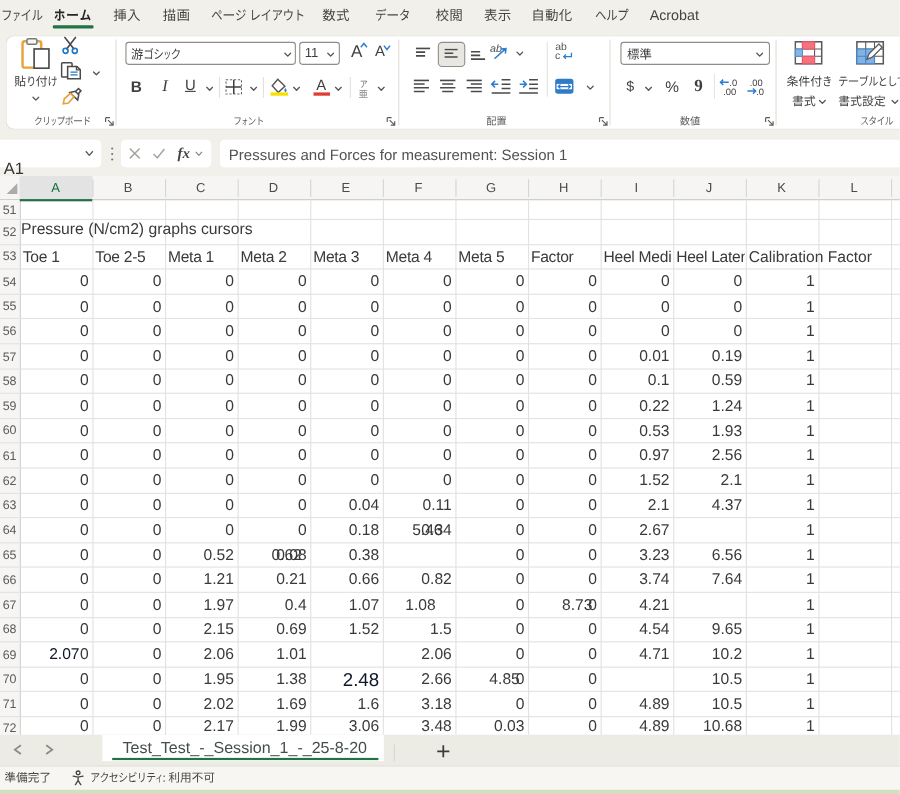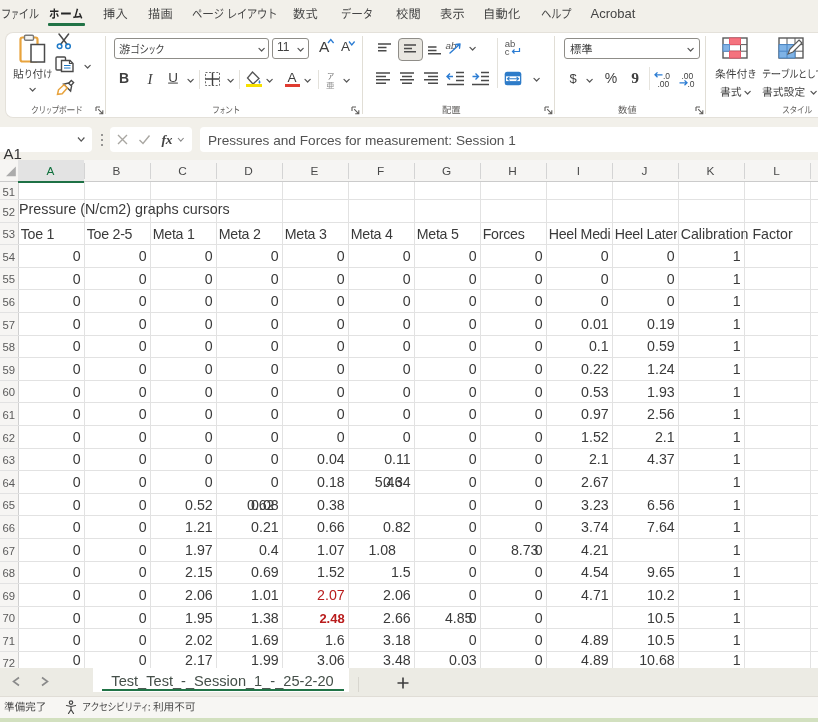--- a/index.html
+++ b/index.html
@@ -427,21 +427,21 @@
 <div style="position:absolute;left:-285.0px;width:300px;top:641.0px;transform:translateY(-50%);font-size:11.3px;color:#5a5a5a;text-align:right;font-weight:400;white-space:nowrap;line-height:1.1;">71</div>
 <div style="position:absolute;left:-285.0px;width:300px;top:663.3px;transform:translateY(-50%);font-size:11.3px;color:#5a5a5a;text-align:right;font-weight:400;white-space:nowrap;line-height:1.1;">72</div>
 <div style="position:absolute;left:19.0px;top:210.0px;transform:translateY(-50%);font-size:14.3px;color:#3a3a3a;text-align:left;font-weight:400;white-space:nowrap;line-height:1.1;">Pressure (N/cm2) graphs cursors</div>
 <div style="position:absolute;left:20.7px;top:233.9px;transform:translateY(-50%);font-size:14.2px;color:#3a3a3a;white-space:nowrap;letter-spacing:-0.25px;">Toe 1</div>
 <div style="position:absolute;left:86.7px;top:233.9px;transform:translateY(-50%);font-size:14.2px;color:#3a3a3a;white-space:nowrap;letter-spacing:-0.25px;">Toe 2-5</div>
 <div style="position:absolute;left:152.7px;top:233.9px;transform:translateY(-50%);font-size:14.2px;color:#3a3a3a;white-space:nowrap;letter-spacing:-0.25px;">Meta 1</div>
 <div style="position:absolute;left:218.7px;top:233.9px;transform:translateY(-50%);font-size:14.2px;color:#3a3a3a;white-space:nowrap;letter-spacing:-0.25px;">Meta 2</div>
 <div style="position:absolute;left:284.7px;top:233.9px;transform:translateY(-50%);font-size:14.2px;color:#3a3a3a;white-space:nowrap;letter-spacing:-0.25px;">Meta 3</div>
 <div style="position:absolute;left:350.7px;top:233.9px;transform:translateY(-50%);font-size:14.2px;color:#3a3a3a;white-space:nowrap;letter-spacing:-0.25px;">Meta 4</div>
 <div style="position:absolute;left:416.7px;top:233.9px;transform:translateY(-50%);font-size:14.2px;color:#3a3a3a;white-space:nowrap;letter-spacing:-0.25px;">Meta 5</div>
-<div style="position:absolute;left:482.7px;top:233.9px;transform:translateY(-50%);font-size:14.2px;color:#3a3a3a;white-space:nowrap;letter-spacing:-0.25px;">Forces</div>
+<div style="position:absolute;left:482.7px;top:233.9px;transform:translateY(-50%);font-size:14.2px;color:#3a3a3a;white-space:nowrap;letter-spacing:-0.25px;">Factor</div>
 <div style="position:absolute;left:548.7px;top:233.9px;transform:translateY(-50%);font-size:14.2px;color:#3a3a3a;white-space:nowrap;letter-spacing:-0.25px;max-width:62.6px;overflow:hidden">Heel Medi</div>
 <div style="position:absolute;left:614.7px;top:233.9px;transform:translateY(-50%);font-size:14.2px;color:#3a3a3a;white-space:nowrap;letter-spacing:-0.25px;max-width:62.6px;overflow:hidden">Heel Later</div>
 <div style="position:absolute;left:680.7px;top:233.9px;transform:translateY(-50%);font-size:14.2px;color:#3a3a3a;white-space:nowrap;letter-spacing:0px;">Calibration Factor</div>
 <div style="position:absolute;left:-219.3px;width:300px;top:256.9px;transform:translateY(-50%);font-size:14.2px;color:#3a3a3a;text-align:right;font-weight:400;white-space:nowrap;line-height:1.1;">0</div>
 <div style="position:absolute;left:-153.3px;width:300px;top:256.9px;transform:translateY(-50%);font-size:14.2px;color:#3a3a3a;text-align:right;font-weight:400;white-space:nowrap;line-height:1.1;">0</div>
 <div style="position:absolute;left:-87.3px;width:300px;top:256.9px;transform:translateY(-50%);font-size:14.2px;color:#3a3a3a;text-align:right;font-weight:400;white-space:nowrap;line-height:1.1;">0</div>
 <div style="position:absolute;left:-21.3px;width:300px;top:256.9px;transform:translateY(-50%);font-size:14.2px;color:#3a3a3a;text-align:right;font-weight:400;white-space:nowrap;line-height:1.1;">0</div>
 <div style="position:absolute;left:44.7px;width:300px;top:256.9px;transform:translateY(-50%);font-size:14.2px;color:#3a3a3a;text-align:right;font-weight:400;white-space:nowrap;line-height:1.1;">0</div>
 <div style="position:absolute;left:110.7px;width:300px;top:256.9px;transform:translateY(-50%);font-size:14.2px;color:#3a3a3a;text-align:right;font-weight:400;white-space:nowrap;line-height:1.1;">0</div>
 <div style="position:absolute;left:176.7px;width:300px;top:256.9px;transform:translateY(-50%);font-size:14.2px;color:#3a3a3a;text-align:right;font-weight:400;white-space:nowrap;line-height:1.1;">0</div>
@@ -600,32 +600,32 @@
 <div style="position:absolute;left:110.7px;width:300px;top:573.3px;transform:translateY(-50%);font-size:14.2px;color:#3a3a3a;text-align:right;font-weight:400;white-space:nowrap;line-height:1.1;">1.5</div>
 <div style="position:absolute;left:176.7px;width:300px;top:573.3px;transform:translateY(-50%);font-size:14.2px;color:#3a3a3a;text-align:right;font-weight:400;white-space:nowrap;line-height:1.1;">0</div>
 <div style="position:absolute;left:242.7px;width:300px;top:573.3px;transform:translateY(-50%);font-size:14.2px;color:#3a3a3a;text-align:right;font-weight:400;white-space:nowrap;line-height:1.1;">0</div>
 <div style="position:absolute;left:308.7px;width:300px;top:573.3px;transform:translateY(-50%);font-size:14.2px;color:#3a3a3a;text-align:right;font-weight:400;white-space:nowrap;line-height:1.1;">4.54</div>
 <div style="position:absolute;left:374.7px;width:300px;top:573.3px;transform:translateY(-50%);font-size:14.2px;color:#3a3a3a;text-align:right;font-weight:400;white-space:nowrap;line-height:1.1;">9.65</div>
 <div style="position:absolute;left:440.7px;width:300px;top:573.3px;transform:translateY(-50%);font-size:14.2px;color:#3a3a3a;text-align:right;font-weight:400;white-space:nowrap;line-height:1.1;">1</div>
 <div style="position:absolute;left:-219.3px;width:300px;top:595.9px;transform:translateY(-50%);font-size:14.2px;color:#3a3a3a;text-align:right;font-weight:400;white-space:nowrap;line-height:1.1;">0</div>
 <div style="position:absolute;left:-153.3px;width:300px;top:595.9px;transform:translateY(-50%);font-size:14.2px;color:#3a3a3a;text-align:right;font-weight:400;white-space:nowrap;line-height:1.1;">0</div>
 <div style="position:absolute;left:-87.3px;width:300px;top:595.9px;transform:translateY(-50%);font-size:14.2px;color:#3a3a3a;text-align:right;font-weight:400;white-space:nowrap;line-height:1.1;">2.06</div>
 <div style="position:absolute;left:-21.3px;width:300px;top:595.9px;transform:translateY(-50%);font-size:14.2px;color:#3a3a3a;text-align:right;font-weight:400;white-space:nowrap;line-height:1.1;">1.01</div>
-<div style="position:absolute;left:44.7px;width:300px;top:595.9px;transform:translateY(-50%);font-size:14.2px;color:#b91c1c;text-align:right;font-weight:400;white-space:nowrap;line-height:1.1;">2.07</div>
+<div style="position:absolute;left:44.7px;width:300px;top:595.9px;transform:translateY(-50%);font-size:14.2px;color:#0f172a;text-align:left;font-weight:400;white-space:nowrap;line-height:1.1;">2.07</div>
 <div style="position:absolute;left:110.7px;width:300px;top:595.9px;transform:translateY(-50%);font-size:14.2px;color:#3a3a3a;text-align:right;font-weight:400;white-space:nowrap;line-height:1.1;">2.06</div>
 <div style="position:absolute;left:176.7px;width:300px;top:595.9px;transform:translateY(-50%);font-size:14.2px;color:#3a3a3a;text-align:right;font-weight:400;white-space:nowrap;line-height:1.1;">0</div>
 <div style="position:absolute;left:242.7px;width:300px;top:595.9px;transform:translateY(-50%);font-size:14.2px;color:#3a3a3a;text-align:right;font-weight:400;white-space:nowrap;line-height:1.1;">0</div>
 <div style="position:absolute;left:308.7px;width:300px;top:595.9px;transform:translateY(-50%);font-size:14.2px;color:#3a3a3a;text-align:right;font-weight:400;white-space:nowrap;line-height:1.1;">4.71</div>
 <div style="position:absolute;left:374.7px;width:300px;top:595.9px;transform:translateY(-50%);font-size:14.2px;color:#3a3a3a;text-align:right;font-weight:400;white-space:nowrap;line-height:1.1;">10.2</div>
 <div style="position:absolute;left:440.7px;width:300px;top:595.9px;transform:translateY(-50%);font-size:14.2px;color:#3a3a3a;text-align:right;font-weight:400;white-space:nowrap;line-height:1.1;">1</div>
 <div style="position:absolute;left:-219.3px;width:300px;top:618.5px;transform:translateY(-50%);font-size:14.2px;color:#3a3a3a;text-align:right;font-weight:400;white-space:nowrap;line-height:1.1;">0</div>
 <div style="position:absolute;left:-153.3px;width:300px;top:618.5px;transform:translateY(-50%);font-size:14.2px;color:#3a3a3a;text-align:right;font-weight:400;white-space:nowrap;line-height:1.1;">0</div>
 <div style="position:absolute;left:-87.3px;width:300px;top:618.5px;transform:translateY(-50%);font-size:14.2px;color:#3a3a3a;text-align:right;font-weight:400;white-space:nowrap;line-height:1.1;">1.95</div>
 <div style="position:absolute;left:-21.3px;width:300px;top:618.5px;transform:translateY(-50%);font-size:14.2px;color:#3a3a3a;text-align:right;font-weight:400;white-space:nowrap;line-height:1.1;">1.38</div>
-<div style="position:absolute;left:44.7px;width:300px;top:618.5px;transform:translateY(-50%);font-size:13px;color:#b91c1c;text-align:right;font-weight:700;white-space:nowrap;line-height:1.1;">2.48</div>
+<div style="position:absolute;left:44.7px;width:300px;top:618.5px;transform:translateY(-50%);font-size:17px;color:#0f172a;text-align:right;font-weight:400;white-space:nowrap;line-height:1.1;">2.48</div>
 <div style="position:absolute;left:110.7px;width:300px;top:618.5px;transform:translateY(-50%);font-size:14.2px;color:#3a3a3a;text-align:right;font-weight:400;white-space:nowrap;line-height:1.1;">2.66</div>
 <div style="position:absolute;left:176.7px;width:300px;top:618.5px;transform:translateY(-50%);font-size:14.2px;color:#3a3a3a;text-align:right;font-weight:400;white-space:nowrap;line-height:1.1;">0</div>
 <div style="position:absolute;left:242.7px;width:300px;top:618.5px;transform:translateY(-50%);font-size:14.2px;color:#3a3a3a;text-align:right;font-weight:400;white-space:nowrap;line-height:1.1;">0</div>
 <div style="position:absolute;left:308.7px;width:300px;top:618.5px;transform:translateY(-50%);font-size:14.2px;color:#3a3a3a;text-align:center;font-weight:400;white-space:nowrap;line-height:1.1;">4.85</div>
 <div style="position:absolute;left:374.7px;width:300px;top:618.5px;transform:translateY(-50%);font-size:14.2px;color:#3a3a3a;text-align:right;font-weight:400;white-space:nowrap;line-height:1.1;">10.5</div>
 <div style="position:absolute;left:440.7px;width:300px;top:618.5px;transform:translateY(-50%);font-size:14.2px;color:#3a3a3a;text-align:right;font-weight:400;white-space:nowrap;line-height:1.1;">1</div>
 <div style="position:absolute;left:-219.3px;width:300px;top:641.1px;transform:translateY(-50%);font-size:14.2px;color:#3a3a3a;text-align:right;font-weight:400;white-space:nowrap;line-height:1.1;">0</div>
 <div style="position:absolute;left:-153.3px;width:300px;top:641.1px;transform:translateY(-50%);font-size:14.2px;color:#3a3a3a;text-align:right;font-weight:400;white-space:nowrap;line-height:1.1;">0</div>
 <div style="position:absolute;left:-87.3px;width:300px;top:641.1px;transform:translateY(-50%);font-size:14.2px;color:#3a3a3a;text-align:right;font-weight:400;white-space:nowrap;line-height:1.1;">2.02</div>
 <div style="position:absolute;left:-21.3px;width:300px;top:641.1px;transform:translateY(-50%);font-size:14.2px;color:#3a3a3a;text-align:right;font-weight:400;white-space:nowrap;line-height:1.1;">1.69</div>
@@ -648,21 +648,21 @@
 <div style="position:absolute;left:374.7px;width:300px;top:661.0px;transform:translateY(-50%);font-size:14.2px;color:#3a3a3a;text-align:right;font-weight:400;white-space:nowrap;line-height:1.1;">10.68</div>
 <div style="position:absolute;left:440.7px;width:300px;top:661.0px;transform:translateY(-50%);font-size:14.2px;color:#3a3a3a;text-align:right;font-weight:400;white-space:nowrap;line-height:1.1;">1</div>
 <div style="position:absolute;left:0.0px;top:668.0px;width:818.0px;height:28.0px;background:#ecebe4"></div>
 <svg style="position:absolute;left:11.0px;top:676.0px;" width="10" height="11" viewBox="0 0 10 11">
     <path d="M8 1.5 L2.5 5.5 8 9.5" stroke="#8a8a8a" stroke-width="1.6" fill="none"></path>
   </svg>
 <svg style="position:absolute;left:40.0px;top:676.0px;" width="10" height="11" viewBox="0 0 10 11">
     <path d="M2 1.5 L7.5 5.5 2 9.5" stroke="#8a8a8a" stroke-width="1.6" fill="none"></path>
   </svg>
 <div style="position:absolute;left:92.5px;top:668.0px;width:256.0px;height:23.5px;background:#fff"></div>
-<div style="position:absolute;left:72.5px;width:300px;top:680.5px;transform:translateY(-50%);font-size:14.6px;color:#454f49;text-align:center;font-weight:400;white-space:nowrap;line-height:1.1;">Test_Test_-_Session_1_-_25-2-20</div>
+<div style="position:absolute;left:72.5px;width:300px;top:680.5px;transform:translateY(-50%);font-size:14.6px;color:#454f49;text-align:center;font-weight:400;white-space:nowrap;line-height:1.1;">Test_Test_-_Session_1_-_25-8-20</div>
 <div style="position:absolute;left:101.5px;top:689.0px;width:242.5px;height:2.4px;background:#217346"></div>
 <div style="position:absolute;left:357.5px;top:677.0px;width:1.0px;height:15.0px;background:#d8d6cf"></div>
 <svg style="position:absolute;left:396.0px;top:676.0px;" width="14" height="14" viewBox="0 0 14 14">
     <path d="M7 1.5 V12.5 M1.5 7 H12.5" stroke="#3c3c3c" stroke-width="1.6"></path>
   </svg>
 <div style="position:absolute;left:0.0px;top:696.0px;width:818.0px;height:1.0px;background:#e0ddd6"></div>
 <div style="position:absolute;left:0.0px;top:697.0px;width:818.0px;height:21.0px;background:#f7f6f3"></div>
 <svg style="position:absolute;left:4.0px;top:700.4px;overflow:visible" width="43" height="14">
     <g transform="translate(0,10.6)">
       <path fill="#454545" d="M1.219 -8.2998C1.7914 -8.0666 2.5334 -7.6956 2.915 -7.42L3.3284 -8.0454C2.9468 -8.2998 2.2048 -8.6496 1.6218 -8.851ZM0.424 -6.5296C1.007 -6.3282 1.7596 -5.989 2.1518 -5.7452L2.544 -6.3706C2.1518 -6.6144 1.3992 -6.9218 0.8162 -7.0914ZM0.7208 -3.1588 1.2826 -2.544C1.9292 -3.233 2.6394 -4.0598 3.2436 -4.8018L2.8196 -5.3424C2.1306 -4.5368 1.2932 -3.6782 0.7208 -3.1588ZM0.5618 -1.961V-1.2296H4.8548V0.8586H5.671V-1.2296H10.0806V-1.961H5.671V-2.8302H4.8548V-1.961ZM6.996 -8.904C6.8688 -8.5648 6.6568 -8.1196 6.4448 -7.738H4.9714C5.1728 -8.056 5.353 -8.3846 5.5120000000000005 -8.7238L4.7488 -8.957C4.2718 -7.9076 3.4556 -6.89 2.597 -6.2328C2.7772 -6.1056 3.0952 -5.83 3.2224 -5.6816C3.4556 -5.883 3.6994 -6.1162 3.9326 -6.3706V-2.8938H9.9004V-3.551H7.1868V-4.346H9.3174V-4.9502H7.1868V-5.7134H9.2962V-6.3176H7.1868V-7.0914H9.6036V-7.738H7.2504C7.4518 -8.0454 7.6532 -8.3952 7.8546000000000005 -8.7344ZM4.7064 -7.0914H6.4342V-6.3176H4.7064ZM4.7064 -3.551V-4.346H6.4342V-3.551ZM4.7064 -5.7134H6.4342V-4.9502H4.7064Z M13.864799999999999 -7.9076V-7.208H15.592600000000001V-6.3388H16.334600000000002V-7.208H18.3274V-6.3388H19.08V-7.208H20.7442V-7.9076H19.08V-8.8192H18.3274V-7.9076H16.334600000000002V-8.8192H15.592600000000001V-7.9076ZM17.6172 -2.3850000000000002V-1.4734H16.1226V-2.3850000000000002ZM17.6172 -2.9468H16.1226V-3.869H17.6172ZM18.2638 -2.3850000000000002H19.8326V-1.4734H18.2638ZM18.2638 -2.9468V-3.869H19.8326V-2.9468ZM15.433599999999998 -4.4838000000000005V0.848H16.1226V-0.9116H17.6172V0.795H18.2638V-0.9116H19.8326V0.0636C19.8326 0.1802 19.8008 0.2226 19.6736 0.2226C19.557000000000002 0.2332 19.1754 0.2332 18.7196 0.2226C18.814999999999998 0.4028 18.8998 0.6784 18.921 0.848C19.557000000000002 0.8586 19.9598 0.848 20.214199999999998 0.7314C20.458 0.6254 20.5216 0.4346 20.5216 0.0742V-4.4838000000000005ZM14.0556 -5.9678V-3.6888C14.0556 -2.4804 13.9814 -0.8374 13.2182 0.3604C13.387799999999999 0.4452 13.6846 0.6996 13.8118 0.848C14.6492 -0.4452 14.786999999999999 -2.3532 14.786999999999999 -3.6782V-5.2682H20.7972V-5.9678ZM13.0698 -8.851C12.561 -7.208 11.713 -5.5756 10.790799999999999 -4.5156C10.9286 -4.3142 11.129999999999999 -3.9008 11.2042 -3.71C11.554 -4.1234 11.8932 -4.6004 12.2112 -5.1304V0.848H12.9744V-6.5614C13.2924 -7.2292 13.5786 -7.9394 13.8012 -8.6496Z M23.616799999999998 -5.83V-5.0986H29.3832V-5.83ZM21.793599999999998 -3.8796V-3.1270000000000002H24.549599999999998C24.3588 -1.5158 23.839399999999998 -0.3816 21.560399999999998 0.1908C21.7406 0.3498 21.9526 0.6678 22.037399999999998 0.8692C24.528399999999998 0.1802 25.1644 -1.1872 25.4082 -3.1270000000000002H27.263199999999998V-0.424C27.263199999999998 0.424 27.517599999999998 0.6572 28.5034 0.6572C28.7048 0.6572 29.9344 0.6572 30.1358 0.6572C30.9944 0.6572 31.217 0.2968 31.312399999999997 -1.166C31.1004 -1.219 30.7612 -1.3462 30.5916 -1.484C30.5492 -0.2544 30.485599999999998 -0.0742 30.0722 -0.0742C29.8072 -0.0742 28.7896 -0.0742 28.5776 -0.0742C28.143 -0.0742 28.0688 -0.1272 28.0688 -0.4346V-3.1270000000000002H31.1958V-3.8796ZM22.048 -7.7698V-5.5226H22.8536V-7.0066H30.1146V-5.5226H30.962600000000002V-7.7698H26.8922V-8.904H26.0548V-7.7698Z M32.8388 -8.0772V-7.2928H39.7076C39.0398 -6.5932 38.107 -5.8194 37.227199999999996 -5.2894H36.697199999999995V-0.1908C36.697199999999995 0.0 36.623 0.0636 36.4004 0.0636C36.1566 0.0742 35.3298 0.0742 34.449999999999996 0.053C34.5772 0.2756 34.7362 0.6254 34.7786 0.848C35.8598 0.848 36.5594 0.848 36.9728 0.7208C37.386199999999995 0.5936 37.5346 0.3604 37.5346 -0.1802V-4.5898C38.827799999999996 -5.3424 40.2906 -6.5614 41.2234 -7.6744L40.608599999999996 -8.1302L40.4178 -8.0772Z"></path>

